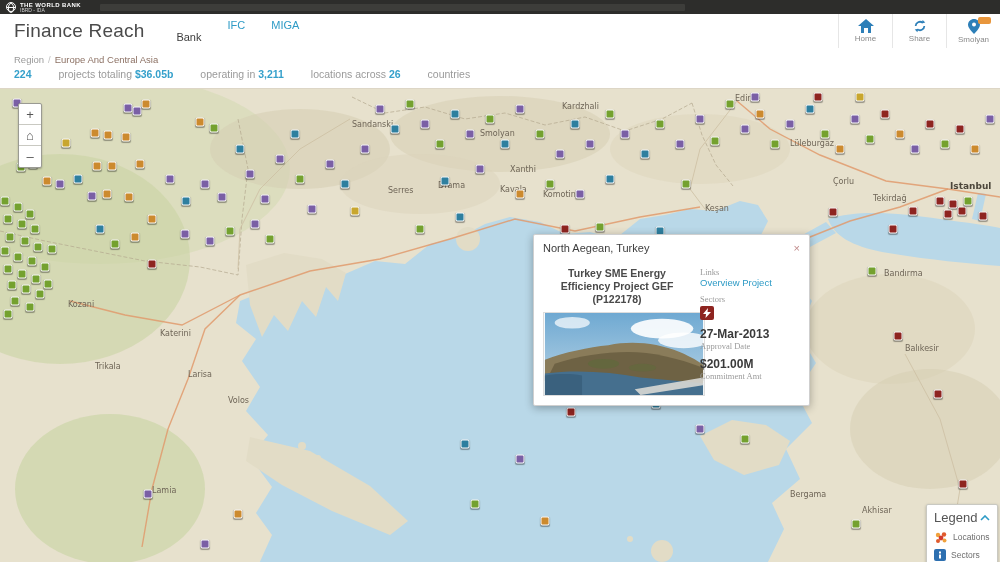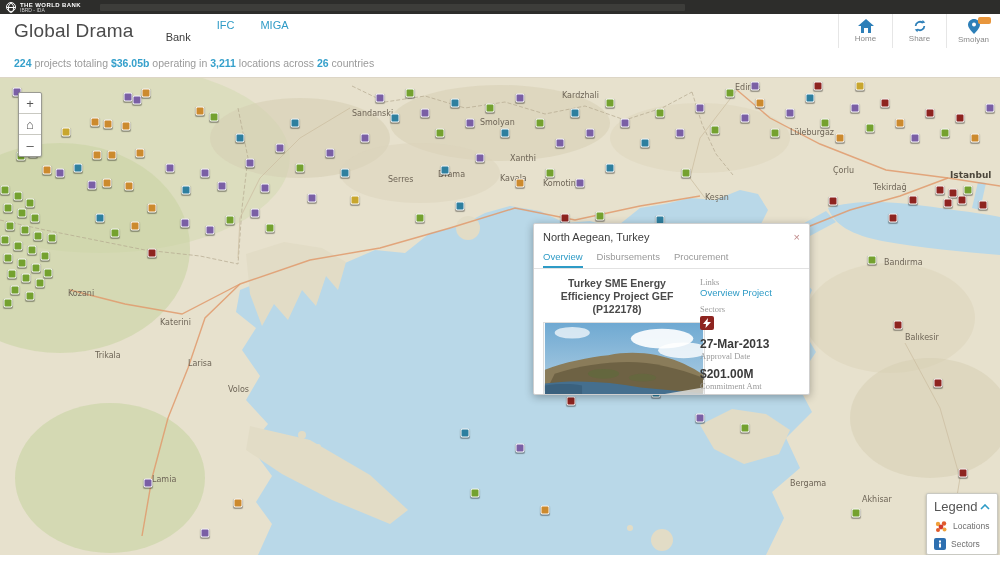--- a/index.html
+++ b/index.html
@@ -25,21 +25,21 @@
   .action { width:54px; border-left:1px solid #e6e6e6; display:flex; flex-direction:column; align-items:center; justify-content:center; cursor:pointer; position:relative; }
   .action .lbl { font-size:8px; color:#8a8a8a; margin-top:1px; }
   .badge { position:absolute; top:3px; right:9px; width:13px; height:7px; background:#e8963c; border-radius:2px; }
 
   
   .subheader { padding:6px 14px 8px; border-bottom:1px solid #ddd6c6; background:#fff; }
   .crumb { font-size:9.5px; color:#9a9a9a; }
   .crumb .sep { margin:0 4px; color:#c0c0c0; }
   .crumb .cur { color:#8d7265; }
   .stats { font-size:10.5px; margin-top:3px; }
-  .stat-text { color:#9a9a9a; }
+  .stat-text { color:#9a9a9a;padding-left:24px; }
   .stat-num { color:#35a0cb; font-weight:bold; }
 
   
   .map { position:relative; width:1000px; height:477px; background:#e7e1cd; overflow:hidden; }
   .map svg.base { position:absolute; left:0; top:0; }
   .city { font:8px "DejaVu Sans",sans-serif; fill:#6e6557; }
   .city.bold { font:bold 9px "DejaVu Sans",sans-serif; fill:#4c463b; }
   .sea-label { font:italic 7.5px "DejaVu Sans",sans-serif; fill:#7fa8c9; }
   .road { stroke:#e09a6c; stroke-width:1.4; fill:none; opacity:.85; }
   .road2 { stroke:#cdbfa3; stroke-width:1; fill:none; opacity:.8; }
@@ -84,21 +84,21 @@
 <div class="topbar">
   <div class="globe"></div>
   <div class="brand">
     <div class="b1">THE WORLD BANK</div>
     <div class="b2">IBRD - IDA</div>
   </div>
   <div class="hl"></div>
 </div>
 
 <div class="header">
-  <div class="app-title">Global Drama</div>
+  <div class="app-title">Finance Reach</div>
   <div class="tabs">
     <span class="tab active">Bank</span>
     <span class="tab">IFC</span>
     <span class="tab">MIGA</span>
   </div>
   <div class="actions">
     <div class="action">
       <svg width="16" height="14" viewBox="0 0 16 14">
           <path d="M8 0 L16 7 L13 7 L13 14 L10 14 L10 9 L6 9 L6 14 L3 14 L3 7 L0 7 Z" fill="#2d7fb8"></path>
         </svg>
@@ -118,20 +118,23 @@
       <svg width="12" height="15" viewBox="0 0 12 15">
         <path d="M6 0 C2.7 0 0 2.6 0 5.8 C0 9.5 6 15 6 15 C6 15 12 9.5 12 5.8 C12 2.6 9.3 0 6 0 Z" fill="#2d7fb8"></path>
         <circle cx="6" cy="5.6" r="2" fill="#fff"></circle>
       </svg>
       <span class="lbl">Smolyan</span>
     </div>
   </div>
 </div>
 
 <div class="subheader">
+  <div class="crumb">
+    <span>Region</span><span class="sep">/</span><span class="cur">Europe And Central Asia</span>
+  </div>
   <div class="stats"><span class="stat-num">224</span><span class="stat-text"> projects totaling </span><span class="stat-num">$36.05b</span><span class="stat-text"> operating in </span><span class="stat-num">3,211</span><span class="stat-text"> locations across </span><span class="stat-num">26</span><span class="stat-text"> countries</span></div>
 </div>
 
 <div class="map">
   <svg class="base" width="1000" height="477" viewBox="0 0 1000 477">
     <rect width="1000" height="477" fill="#e7e1cd"></rect>
 
     <ellipse cx="100" cy="80" rx="190" ry="95" fill="#d7dbb8" opacity="0.7"></ellipse>
     <ellipse cx="60" cy="170" rx="130" ry="105" fill="#c9d4a4" opacity="0.6"></ellipse>
     <ellipse cx="110" cy="400" rx="95" ry="75" fill="#ccd6a8" opacity="0.7"></ellipse>
@@ -361,25 +364,20 @@
     <div class="ctrl">+</div>
     <div class="ctrl">⌂</div>
     <div class="ctrl">–</div>
   </div>
 
   <div class="popup">
     <div class="p-head">
       <span class="p-title">North Aegean, Turkey</span>
       <span class="p-close">×</span>
     </div>
-    <div class="p-tabs">
-      <span class="p-tab active">Overview</span>
-      <span class="p-tab">Disbursements</span>
-      <span class="p-tab">Procurement</span>
-    </div>
     <div class="p-body">
       <div class="p-left">
         <div class="proj-title">Turkey SME Energy Efficiency Project GEF (P122178)</div>
         <svg class="photo" viewBox="0 0 162 84">
           <defs>
             <linearGradient id="sky" x1="0" y1="0" x2="0" y2="1">
               <stop offset="0" stop-color="#6fa9d2"></stop>
                 <stop offset="1" stop-color="#bcd6e6"></stop>
             </linearGradient>
           </defs>

